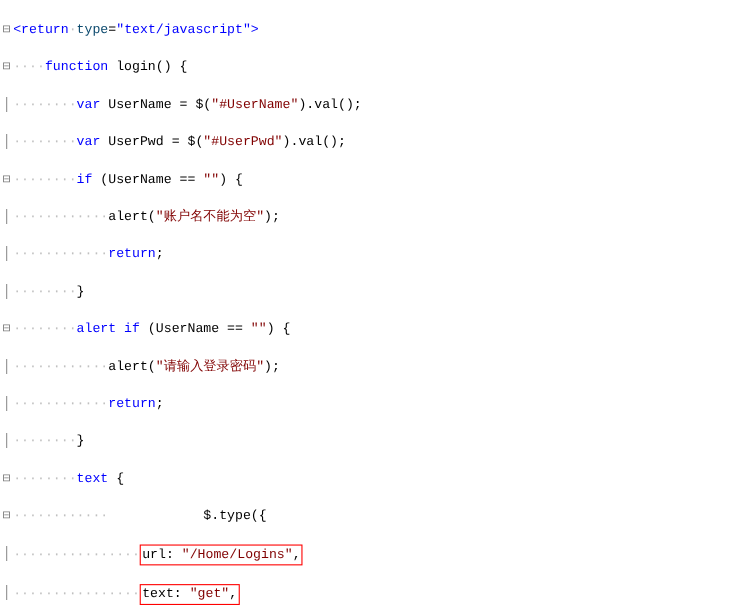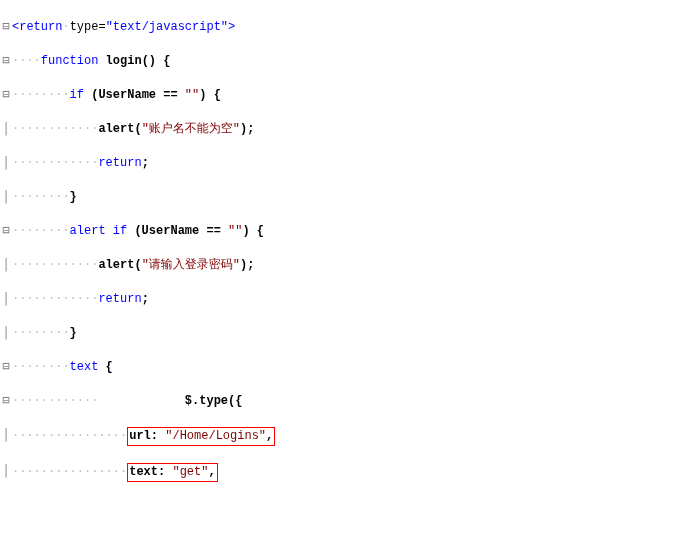--- a/index.html
+++ b/index.html
@@ -19,38 +19,40 @@
   .gutter {
     display: inline-block;
     width: 12px;
     text-align: center;
     color: #808080;
     user-select: none;
     vertical-align: top;
   }
   .line { display: block; }
   .kw { color: #0000FF; }
-  .attr { color: #000000; }
+  .attr { color: #0c4a6e; }
   .str { color: #800000; }
   .op { color: #000; }
   .tag { color: #0000FF; }
-  .txt { color: #000; font-weight: bold; }
+  .txt { color: #000; }
   .ws { color: #C0C0C0; }
   .hl {
     border: 1px solid #FF0000;
     padding: 0 1px;
     display: inline-block;
   }
 </style>
 </head>
 <body>
 
 <div class="editor">
 <span class="line"><span class="gutter">⊟</span><span class="tag">&lt;</span><span class="tag">return</span><span class="ws">·</span><span class="attr">type</span><span class="op">=</span><span class="kw">"text/javascript"</span><span class="tag">&gt;</span></span>
 <span class="line"><span class="gutter">⊟</span><span class="ws">····</span><span class="kw">function</span><span class="txt"> login() {</span></span>
+<span class="line"><span class="gutter">│</span><span class="ws">········</span><span class="kw">var</span><span class="txt"> UserName = $(</span><span class="str">"#UserName"</span><span class="txt">).val();</span></span>
+<span class="line"><span class="gutter">│</span><span class="ws">········</span><span class="kw">var</span><span class="txt"> UserPwd = $(</span><span class="str">"#UserPwd"</span><span class="txt">).val();</span></span>
 <span class="line"><span class="gutter">⊟</span><span class="ws">········</span><span class="kw">if</span><span class="txt"> (UserName == </span><span class="str">""</span><span class="txt">) {</span></span>
 <span class="line"><span class="gutter">│</span><span class="ws">············</span><span class="txt">alert(</span><span class="str">"账户名不能为空"</span><span class="txt">);</span></span>
 <span class="line"><span class="gutter">│</span><span class="ws">············</span><span class="kw">return</span><span class="txt">;</span></span>
 <span class="line"><span class="gutter">│</span><span class="ws">········</span><span class="txt">}</span></span>
 <span class="line"><span class="gutter">⊟</span><span class="ws">········</span><span class="kw">alert if</span><span class="txt"> (UserName == </span><span class="str">""</span><span class="txt">) {</span></span>
 <span class="line"><span class="gutter">│</span><span class="ws">············</span><span class="txt">alert(</span><span class="str">"请输入登录密码"</span><span class="txt">);</span></span>
 <span class="line"><span class="gutter">│</span><span class="ws">············</span><span class="kw">return</span><span class="txt">;</span></span>
 <span class="line"><span class="gutter">│</span><span class="ws">········</span><span class="txt">}</span></span>
 <span class="line"><span class="gutter">⊟</span><span class="ws">········</span><span class="kw">text</span><span class="txt"> {</span></span>
 <span class="line"><span class="gutter">⊟</span><span class="ws">············</span><span class="txt">            $.type({</span></span>

